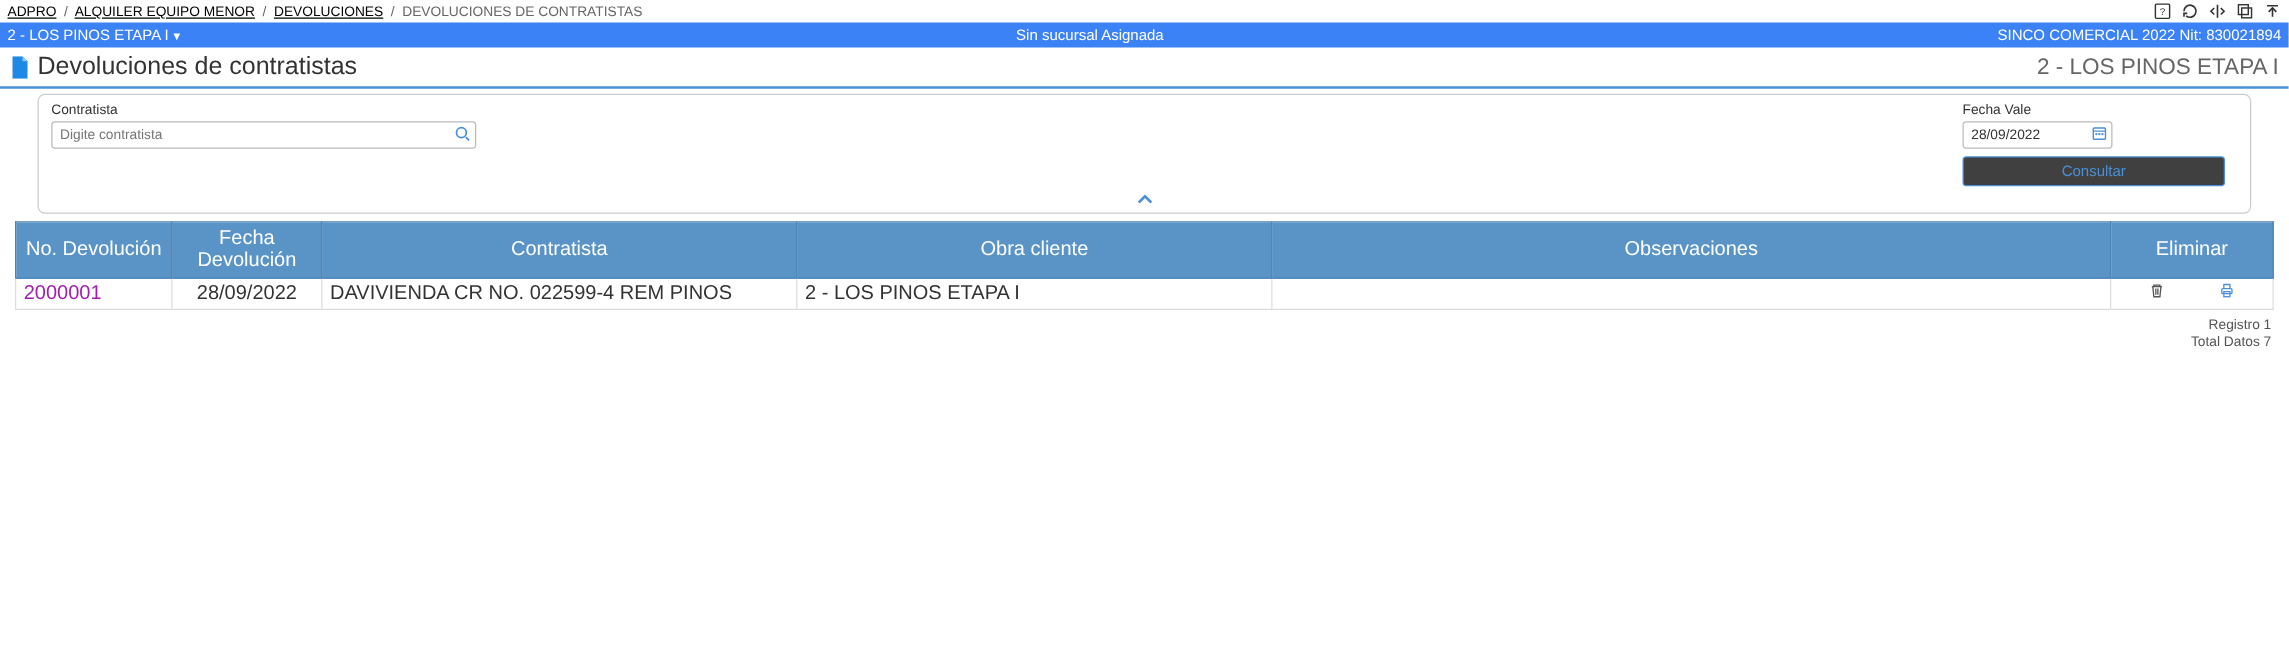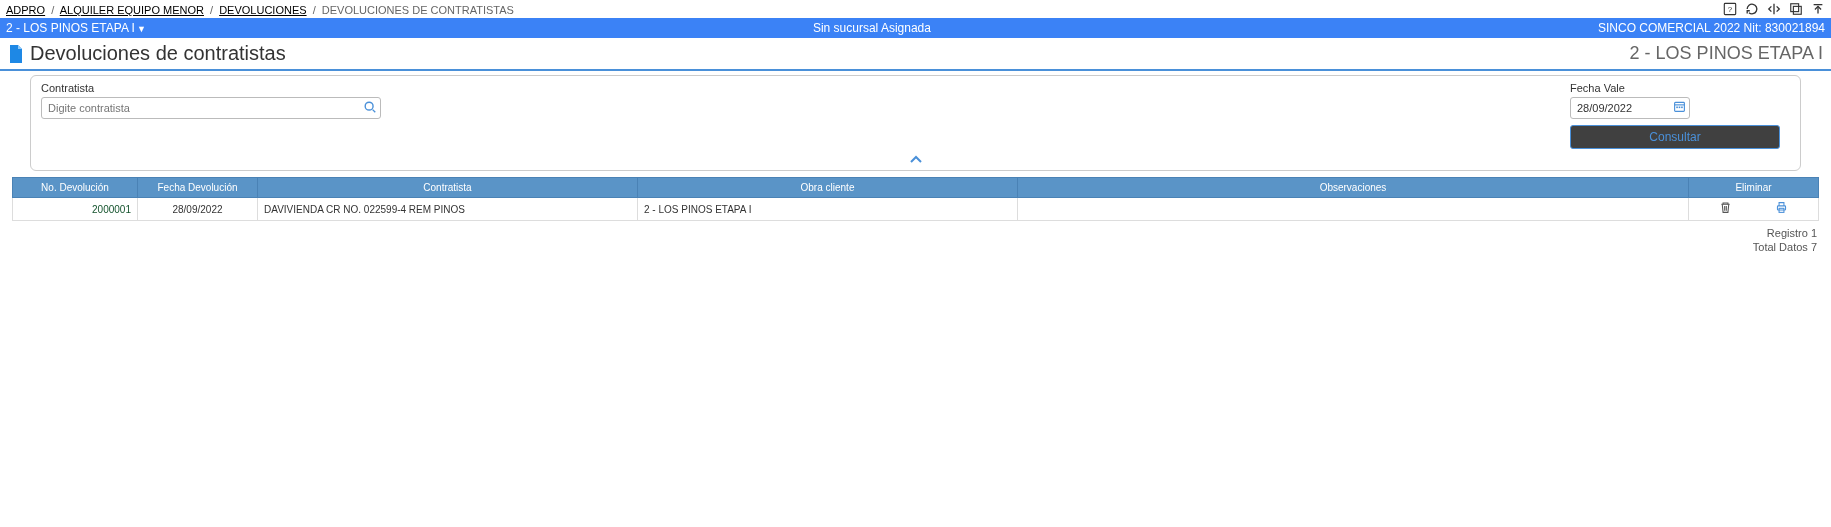--- a/index.html
+++ b/index.html
@@ -150,37 +150,37 @@
     cursor:pointer;
     font-size:13px;
   }
   
   .tbl-wrap {
     margin: 6px 12px 0 12px;
   }
   table.data {
     width:100%;
     border-collapse: collapse;
-    font-size:10px;
+    font-size:16px;
   }
   table.data thead th {
     background:#5a94c7;
     color:#fff;
     font-weight:400;
     padding:4px 6px;
     border:1px solid #4a82b5;
     text-align:center;
   }
   table.data tbody td {
     border:1px solid #ddd;
     padding:3px 6px;
     color:#333;
     height:22px;
   }
-  table.data tbody td.link { color:#14532d; text-align:right; cursor:pointer;}
+  table.data tbody td.link { color:#a21caf; cursor:pointer;}
   td.center { text-align:center; }
   .row-action { color:#555; cursor:pointer; font-size:13px; }
   
   .footer-counts {
     margin: 6px 14px 0 0;
     text-align:right;
     font-size:11px;
     color:#555;
   }
   .footer-counts div { margin-bottom:2px; }

